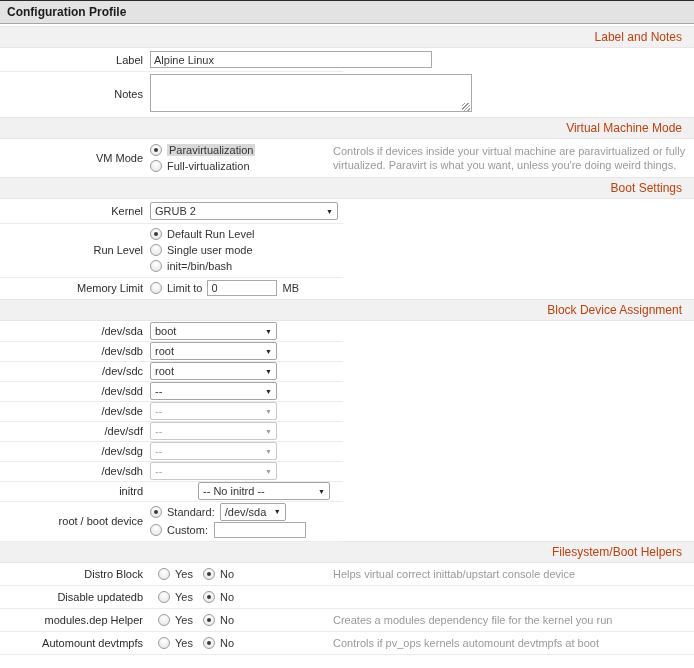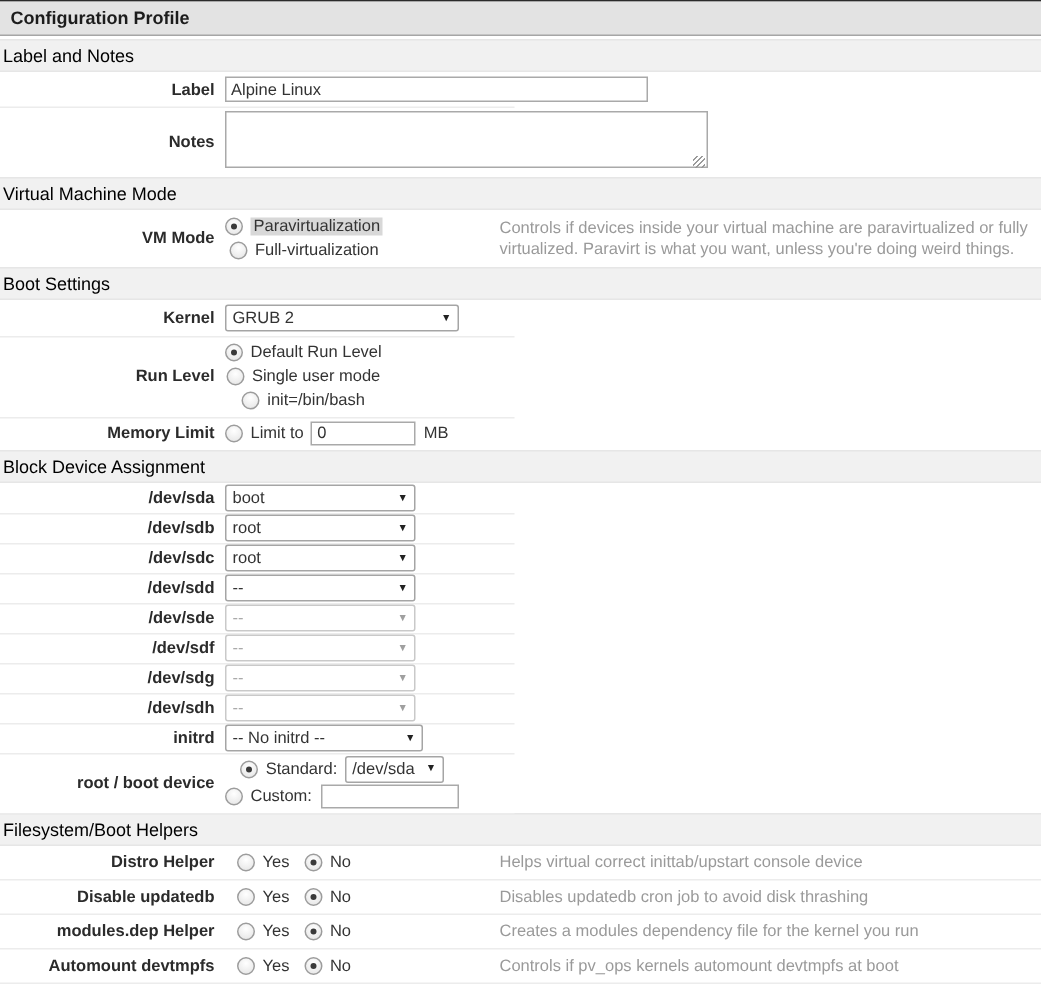--- a/index.html
+++ b/index.html
@@ -21,23 +21,24 @@
     padding: 4px 7px;
     font-weight: bold;
     font-size: 12px;
     color: #1c1c1c;
     margin-bottom: 2px;
   }
   .sec-header {
     background: #f1f1f1;
     border-top: 1px solid #e6e6e6;
     border-bottom: 1px solid #e6e6e6;
-    padding: 3px 2px;
+    padding: 3px 12px;
     font-size: 12px;
-    color: #000000;
+    color: #c2410c;
+    text-align: right;
   }
 
   
   .frow {
     position: relative;
     display: flex;
     align-items: center;
     padding: 3px 0;
   }
   .frow.sep::after {
@@ -45,21 +46,21 @@
     position: absolute;
     bottom: -1px; left: 0;
     width: 343px; height: 1px;
     background: #ececec;
   }
   .lbl {
     width: 150px;
     flex: none;
     text-align: right;
     padding-right: 7px;
-    font-weight: bold;
+    font-weight: normal;
     color: #2b2b2b;
   }
   .ctrl { flex: none; }
   .help {
     position: absolute;
     left: 333px; right: 6px;
     top: 50%;
     transform: translateY(-50%);
     color: #9a9a9a;
     line-height: 14px;
@@ -96,44 +97,44 @@
     border: 1px solid #a5a5a5;
     border-radius: 2px;
     background: #fff;
     padding: 0 4px 0 4px;
     color: #333;
     cursor: default;
   }
   .sel .arrow { font-size: 7px; color: #222; margin-left: 6px; }
   .sel.disabled { border-color: #c9c9c9; color: #aaa; }
   .sel.disabled .arrow { color: #9f9f9f; }
-  .sel-kernel { width: 156px; }
+  .sel-kernel { width: 188px; }
   .sel-dev    { width: 127px; }
-  .sel-initrd { width: 132px; }
+  .sel-initrd { width: 132px; margin-left: 48px; }
   .sel-std    { width: 66px; }
 
   
   input[type="radio"] {
     -webkit-appearance: none; appearance: none;
     width: 12px; height: 12px;
     border-radius: 50%;
     border: 1px solid #9c9c9c;
     background: radial-gradient(circle at 50% 32%, #ffffff 0%, #e6e6e6 90%);
     margin: 0 5px 0 0;
     position: relative;
     flex: none;
     vertical-align: middle;
   }
   input[type="radio"]:checked::after {
     content: "";
     position: absolute; left: 3px; top: 3px;
     width: 4px; height: 4px; border-radius: 50%;
     background: #3a3a3a;
   }
-  .rline { display: flex; align-items: center; height: 15px; margin: 0 0 1px 0; justify-content: center; }
+  .rline { display: flex; align-items: center; height: 15px; margin: 0 0 1px 0; }
   .rline label { color: #333; }
   .hl { background: #d8d8d8; padding: 0 2px; }
 
   
   .dev-row { height: 20px; padding: 1px 0; }
 
   
   .hrow {
     position: relative;
     display: flex;
@@ -307,39 +308,38 @@
       <input type="radio" name="rootboot" style="">
       <label style="margin-right:6px">Custom:</label>
       <input type="text" class="custom-input" value="" style="">
     </div>
   </div>
 </div>
 
 <div class="sec-header">Filesystem/Boot Helpers</div>
 
 <div class="hrow">
-  <div class="lbl">Distro Helper</div>
+  <div class="lbl">Distro Block</div>
   <div class="yes-no">
     <input type="radio" name="h0" style="">
     <label>Yes</label>
     <input type="radio" name="h0" checked="" style="">
     <label>No</label>
   </div>
   <div class="help">Helps virtual correct inittab/upstart console device</div>
 </div>
 
 <div class="hrow">
   <div class="lbl">Disable updatedb</div>
   <div class="yes-no">
     <input type="radio" name="h1" style="">
     <label>Yes</label>
     <input type="radio" name="h1" checked="" style="">
     <label>No</label>
   </div>
-  <div class="help">Disables updatedb cron job to avoid disk thrashing</div>
 </div>
 
 <div class="hrow">
   <div class="lbl">modules.dep Helper</div>
   <div class="yes-no">
     <input type="radio" name="h2" style="">
     <label>Yes</label>
     <input type="radio" name="h2" checked="" style="">
     <label>No</label>
   </div>

